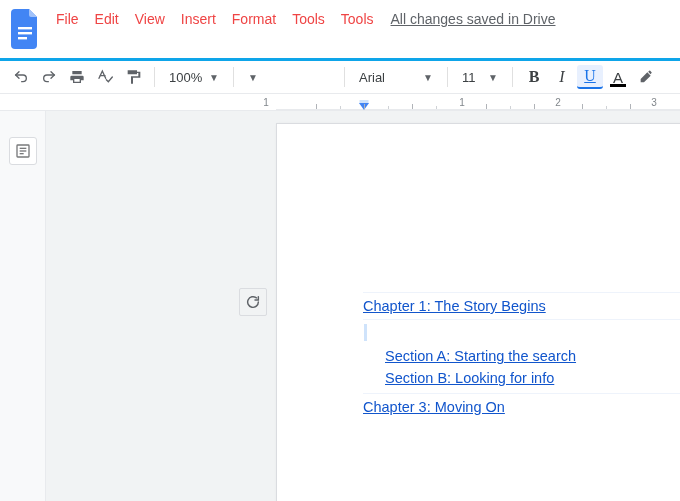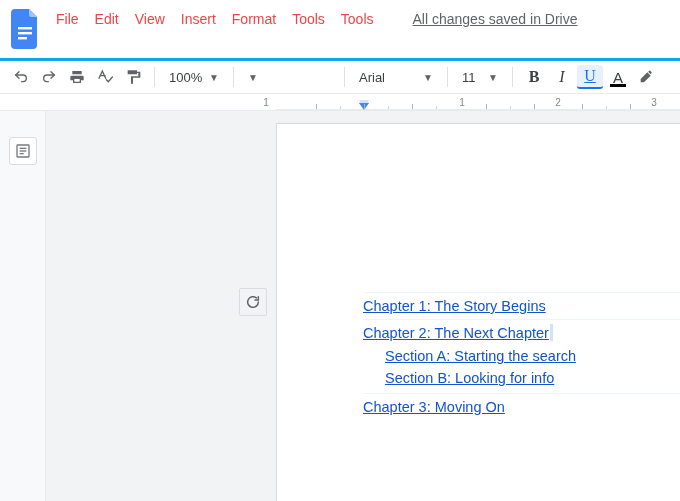--- a/index.html
+++ b/index.html
@@ -32,21 +32,21 @@
   .title-icon { color:#5f6368; display:flex; align-items:center; justify-content:center;
     width:22px; height:22px; border-radius:3px; cursor:pointer; }
   .menubar { display:flex; gap:2px; height:26px; align-items:center; padding-left:1px; }
   .menu-item {
     padding: 3px 7px;
     font-size: 14px;
     color:#ef4444;
     border-radius:3px;
     cursor:pointer;
   }
-  .save-status { color:#5f6368; text-decoration: underline; font-size:14px; padding-left:8px;margin-left:22px;}
+  .save-status { color:#5f6368; text-decoration: underline; font-size:14px; padding-left:8px;}
   
   .toolbar {
     height: 36px;
     border-top: 3px solid #0ea5e9;
     border-bottom: 1px solid #e8eaed;
     display: flex; align-items: center;
     padding: 0 8px;
     gap: 2px;
     color:#5f6368;
   }
@@ -282,21 +282,21 @@
           <path d="M20 12a8 8 0 1 1-3-6.2"></path>
           <path d="M20 4v5h-5"></path>
         </svg>
     </div>
 
     <div class="toc">
       <div class="toc-row">
         <span class="toc-link">Chapter 1: The Story Begins</span>
       </div>
       <div class="toc-group">
-        <span class="toc-link">Chapter 2: The Next Chapter</span><span class="cursor-sel"></span>
+        <span class="cursor-sel"></span>
         <div class="toc-sub">
           <span class="toc-link">Section A: Starting the search</span>
         </div>
         <div class="toc-sub">
           <span class="toc-link">Section B: Looking for info</span>
         </div>
       </div>
       <div class="toc-row">
         <span class="toc-link">Chapter 3: Moving On</span>
       </div>

